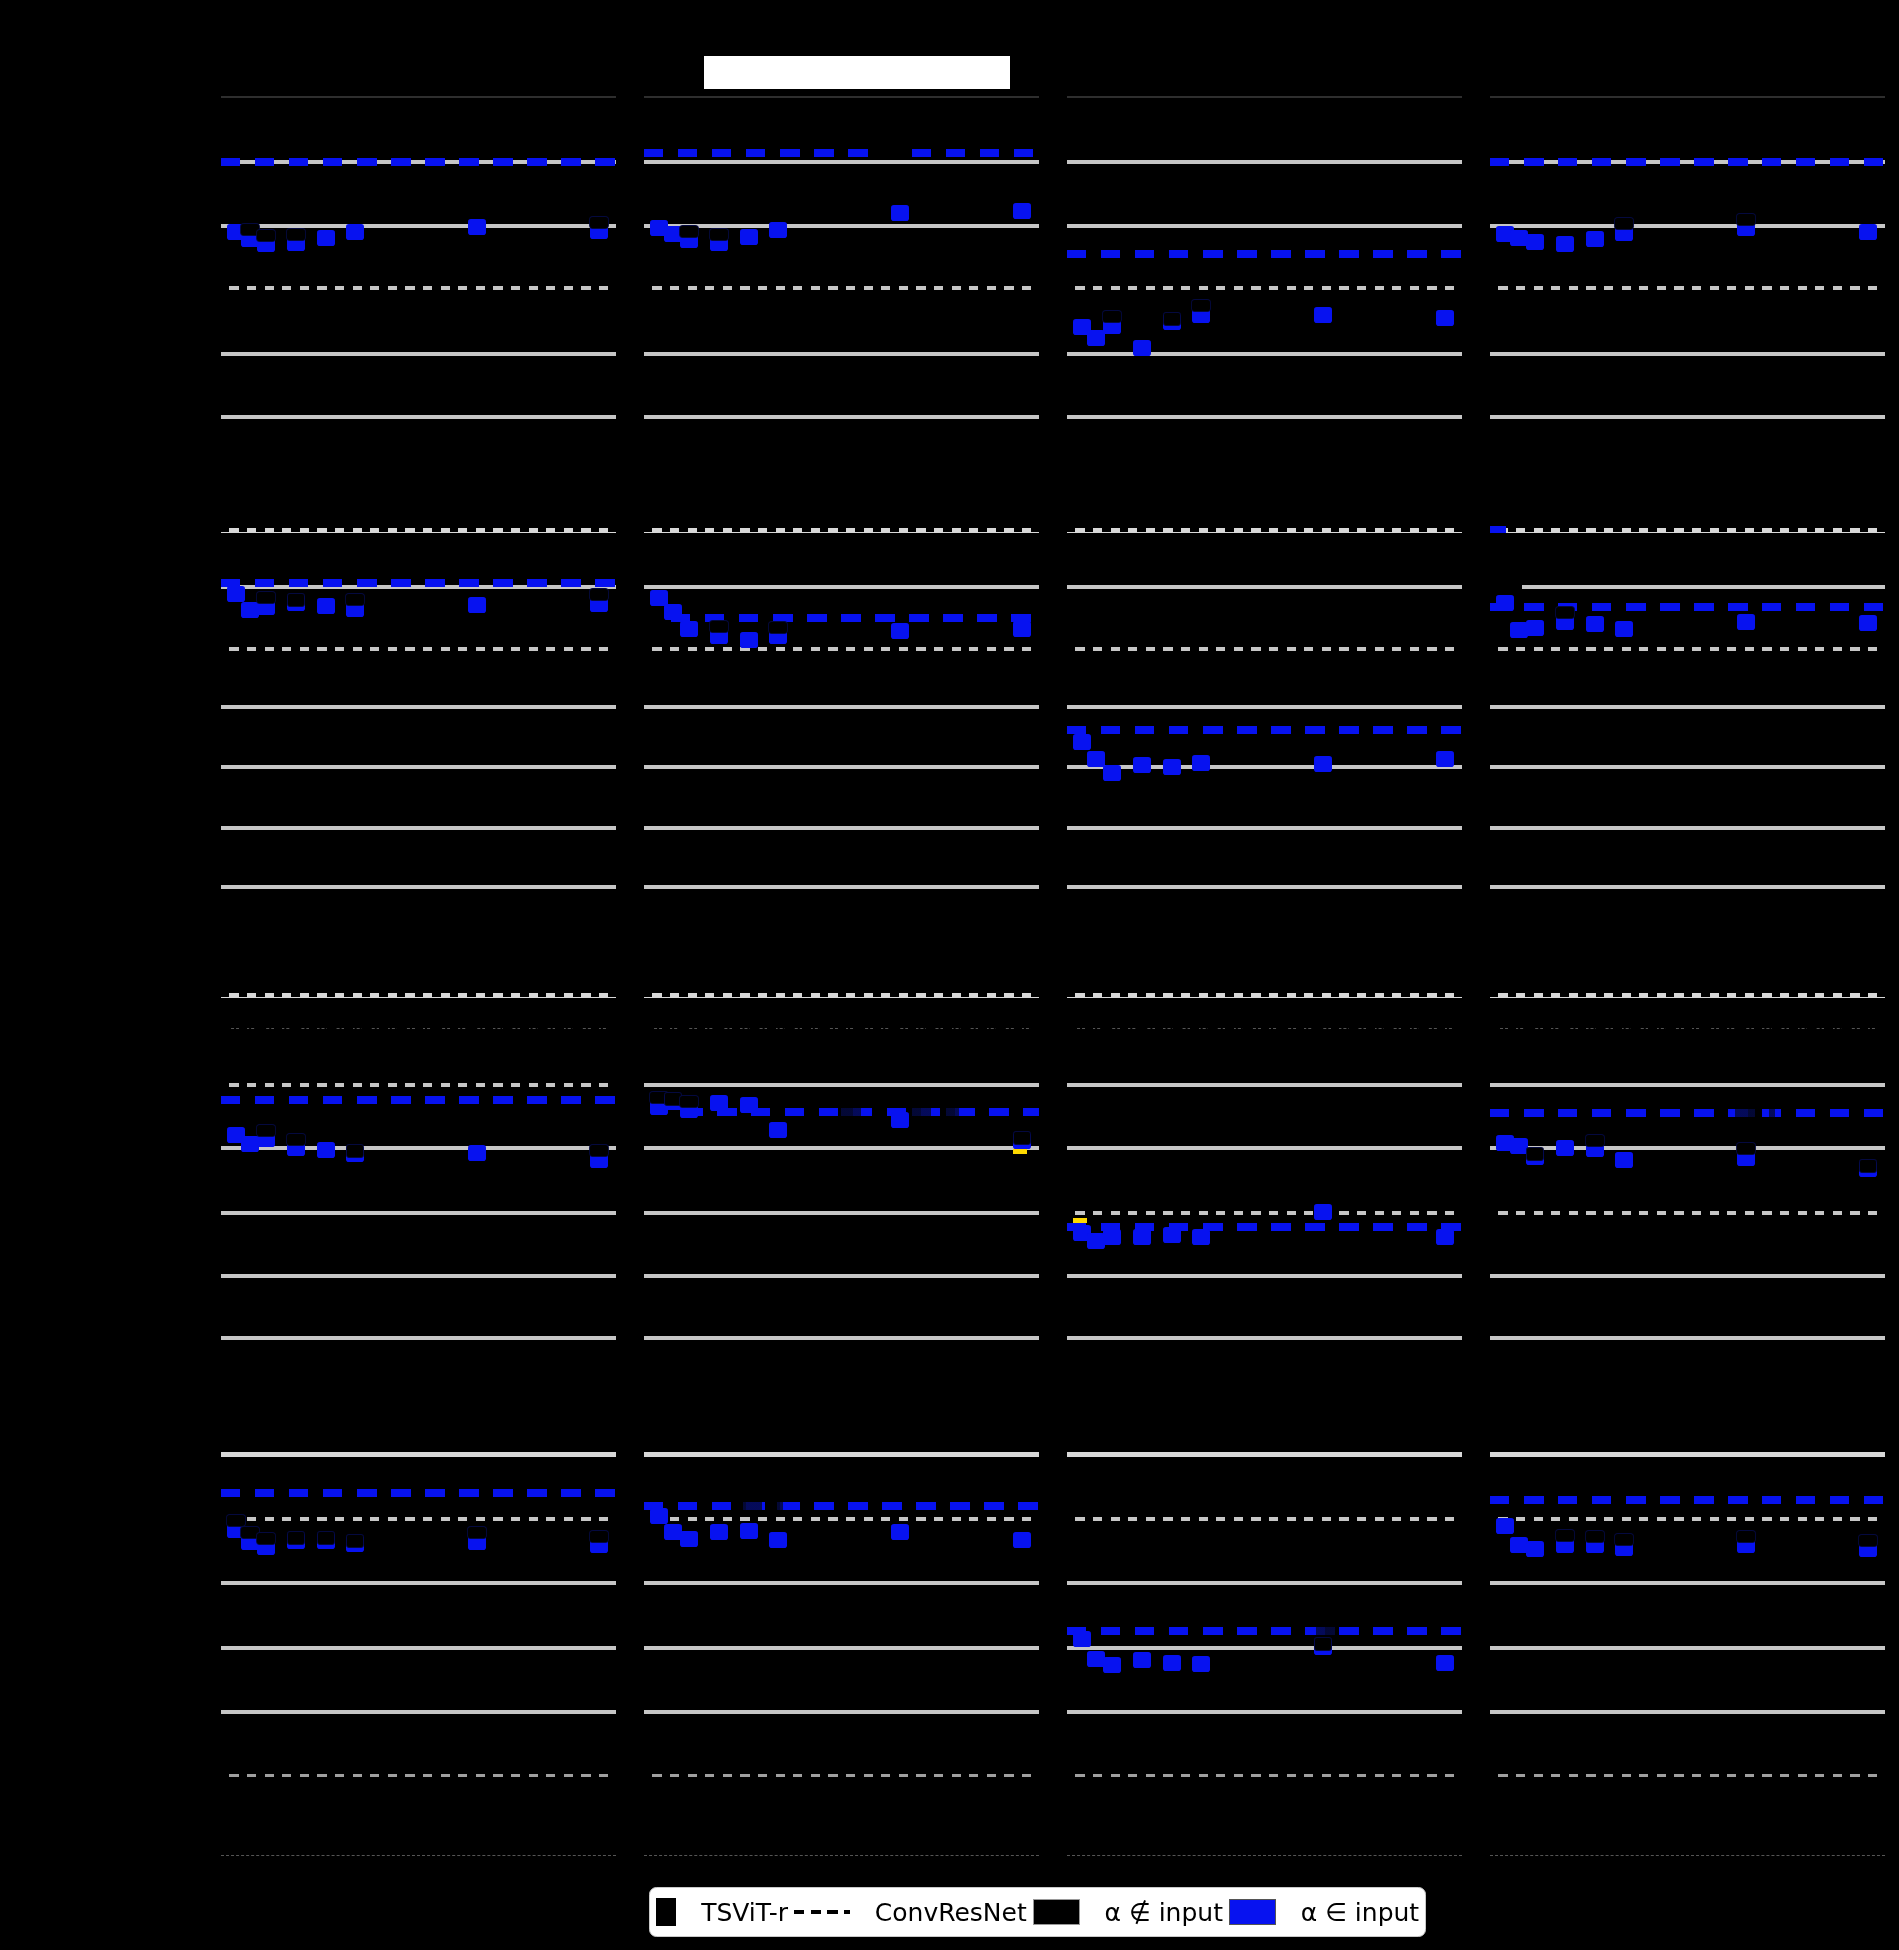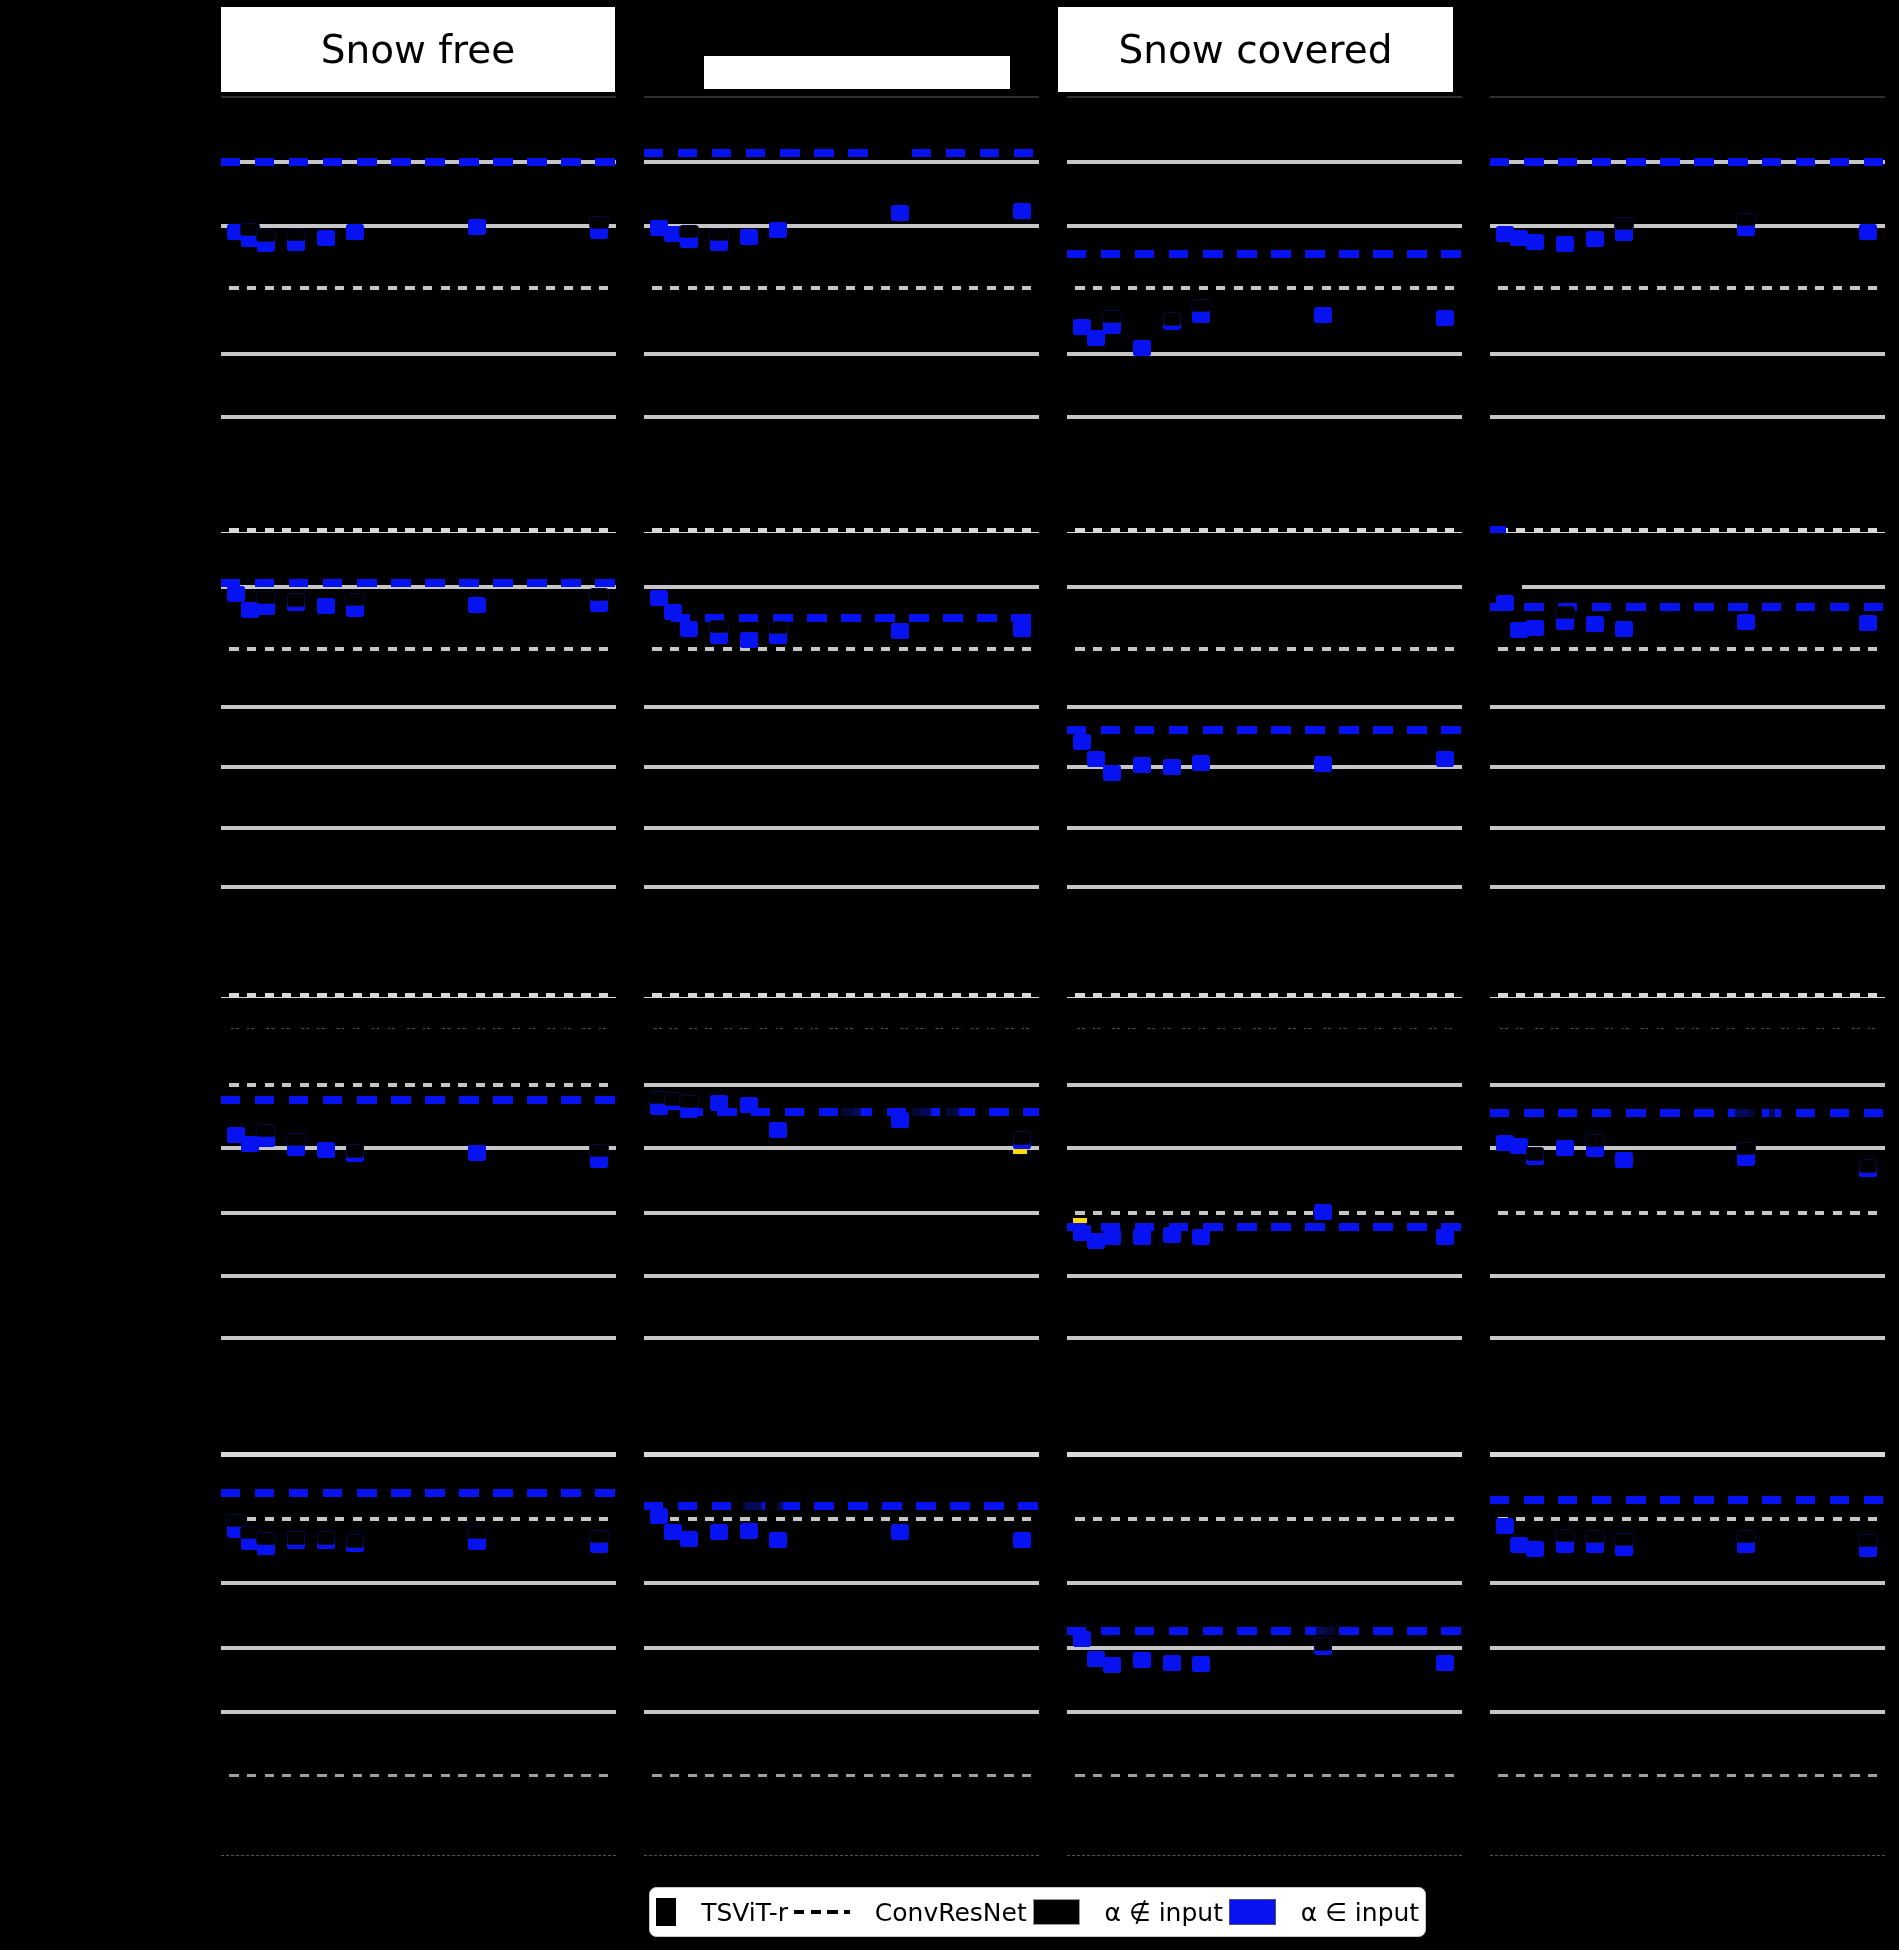--- a/index.html
+++ b/index.html
@@ -15,28 +15,22 @@
   .sw-square{width:20.4px;height:28px;background:#000;}
   .sw-dash{width:56px;height:3.7px;background:repeating-linear-gradient(90deg,#000 0 10.2px,transparent 10.2px 16.7px);}
   .sw-black{width:45px;height:24px;background:#000;border:0.9px solid #999;}
   .sw-blue{width:45px;height:24px;border:0.9px solid #555;}
 </style>
 </head>
 <body>
 
 <div class="figure">
 
-  <div class="hdr" id="hdr0" style="left: 221px; top: 7.4px; width: 394px; height: 85px;">
-    <span>Snow free</span>
-  </div>
   <div class="hdr" id="hdr1" style="left: 704px; top: 56px; width: 306px; height: 33px;">
     <span></span>
-  </div>
-  <div class="hdr" id="hdr2" style="left: 1058px; top: 7.4px; width: 395px; height: 85px;">
-    <span>Snow covered</span>
   </div>
 
   <div id="plots">
       <div class="abs" style="left: 221px; top: 96px; width: 395px; height: 1.9px; background: rgb(46, 46, 46);"></div>
       <div class="abs" style="left: 221px; top: 160px; width: 395px; height: 3.7px; background: rgb(198, 198, 198);"></div>
       <div class="abs" style="left: 221px; top: 224px; width: 395px; height: 3.7px; background: rgb(198, 198, 198);"></div>
       <div class="abs" style="left: 221px; top: 286px; width: 395px; height: 3.7px; background: rgb(198, 198, 198);"></div>
       <div class="abs" style="left: 221px; top: 352px; width: 395px; height: 3.7px; background: rgb(198, 198, 198);"></div>
       <div class="abs" style="left: 221px; top: 415px; width: 395px; height: 3.7px; background: rgb(198, 198, 198);"></div>
       <div class="abs" style="left: 221px; top: 585px; width: 395px; height: 3.7px; background: rgb(198, 198, 198);"></div>

